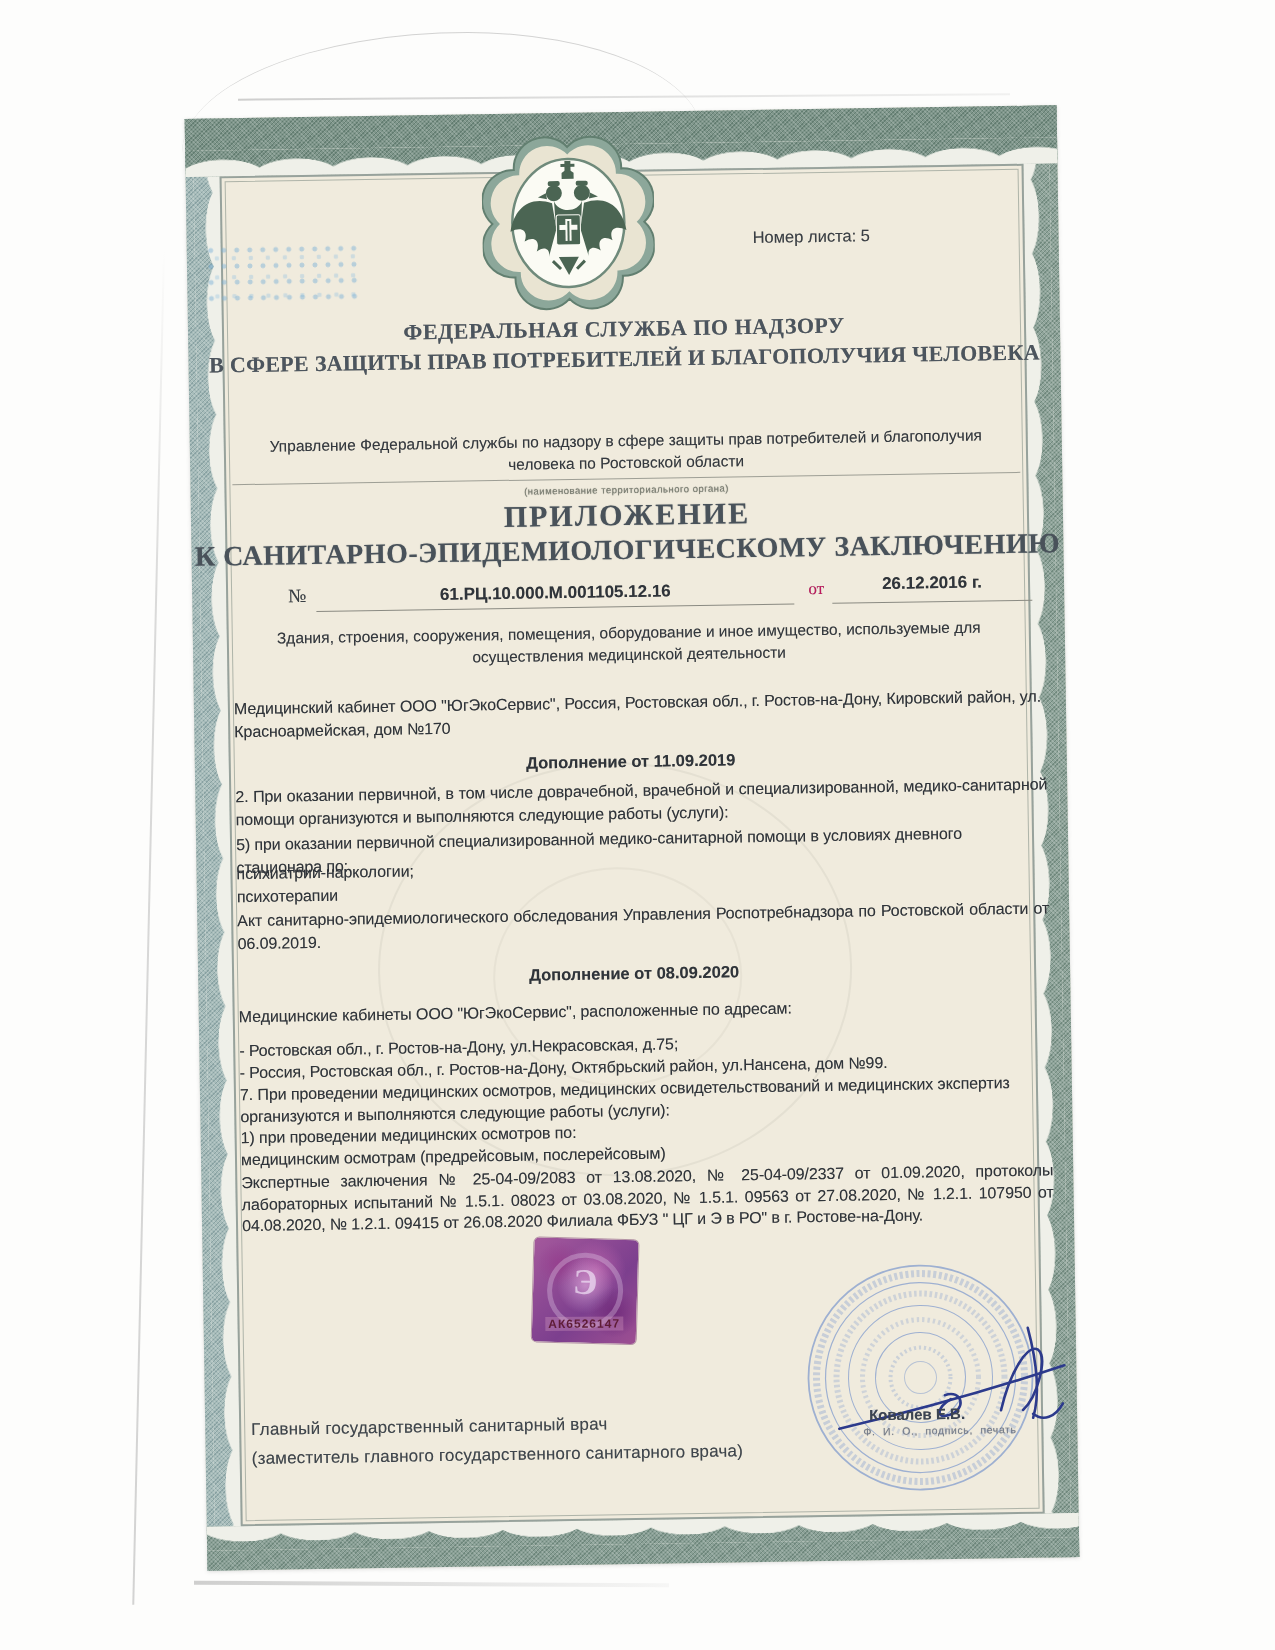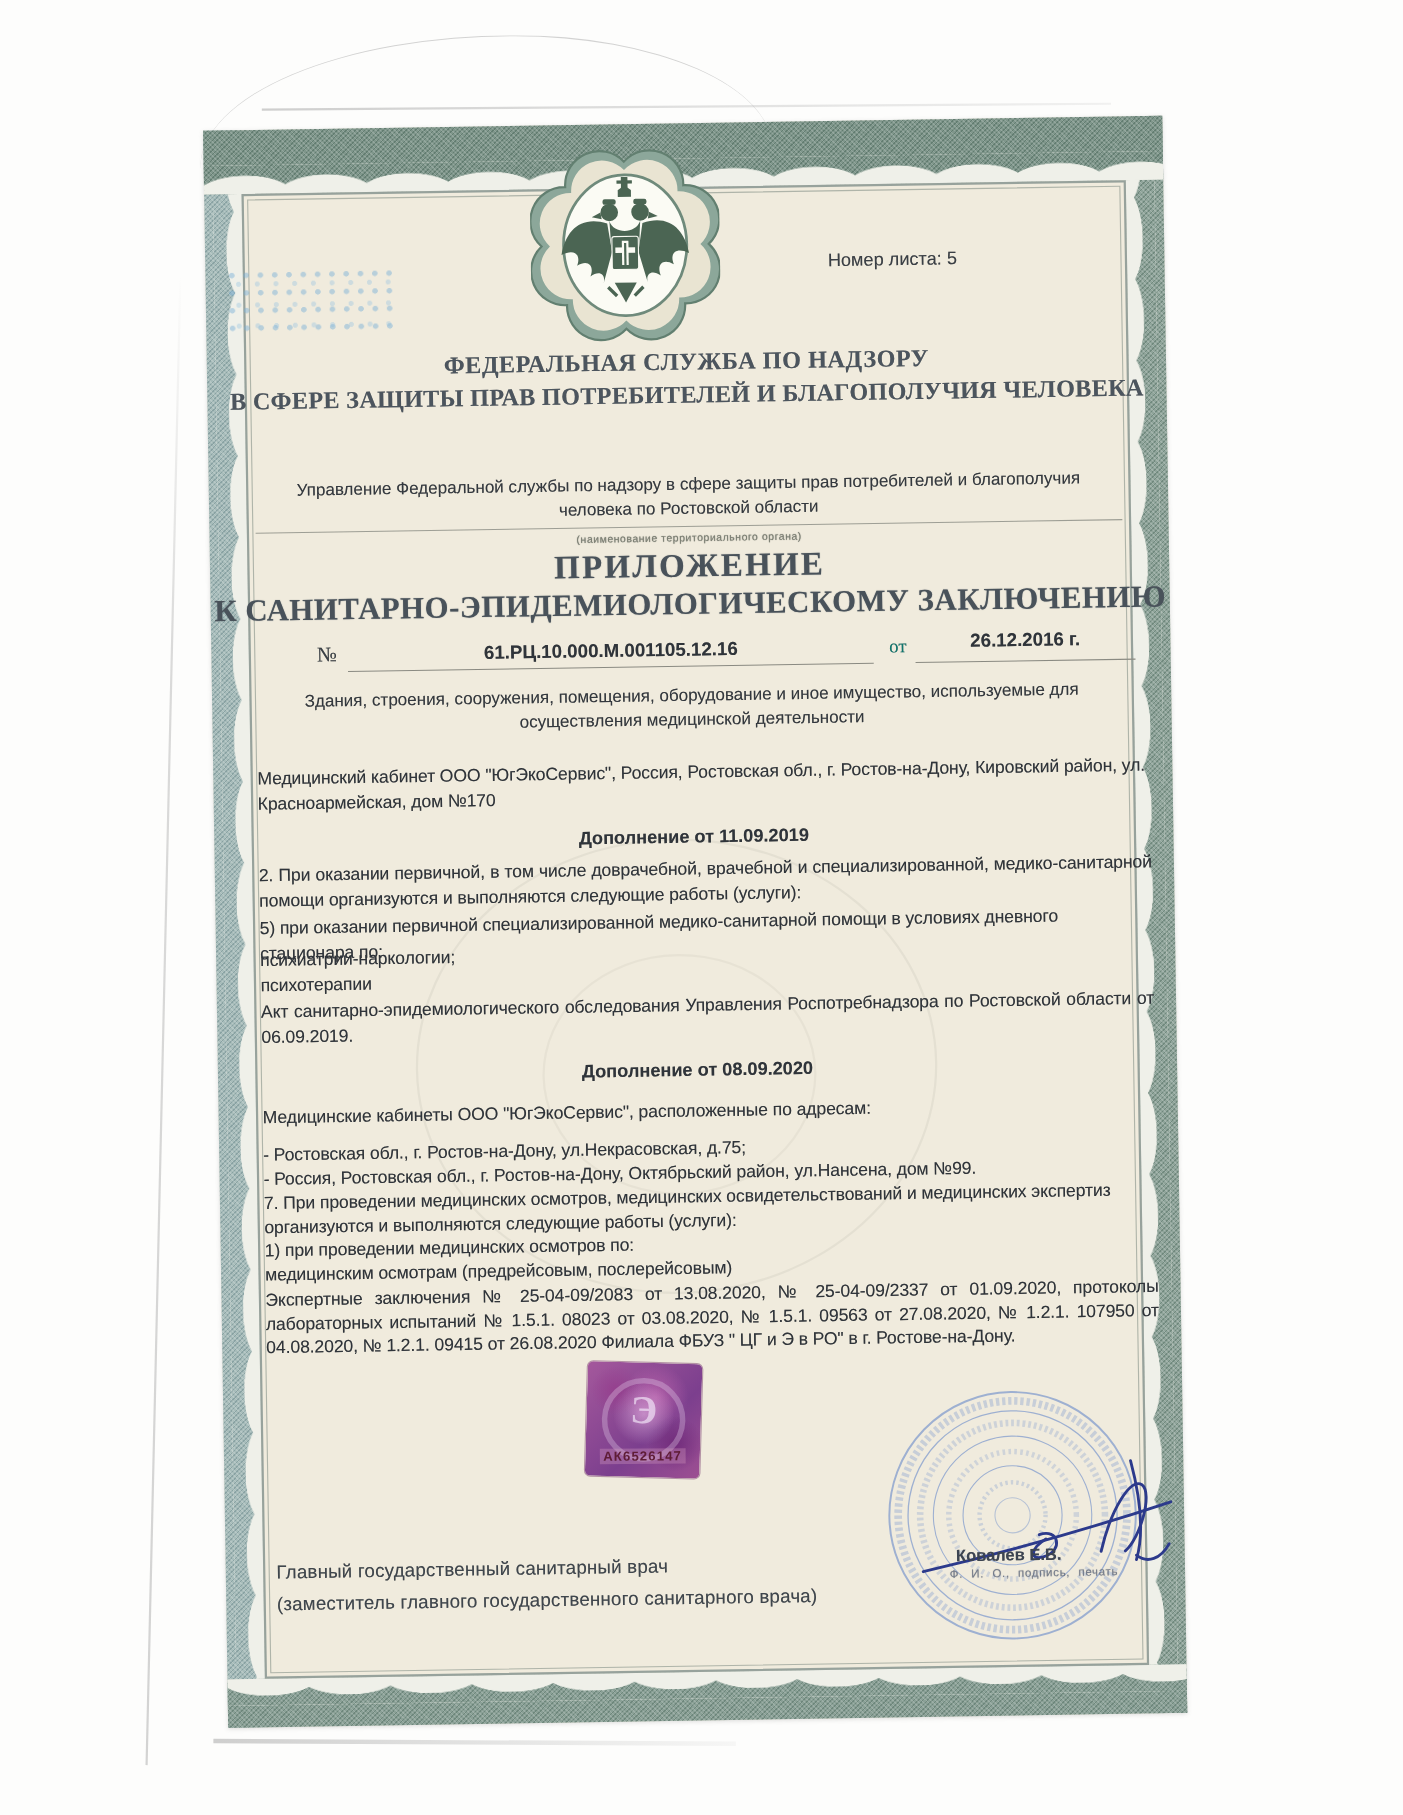--- a/index.html
+++ b/index.html
@@ -96,21 +96,21 @@
   .dept-caption .cap{font-size:9.5px;color:#707468;letter-spacing:.5px;opacity:.9;
     text-shadow:0 0 1px rgba(90,95,90,.8);}
   .title1{left:0;right:0;top:386px;text-align:center;font-weight:bold;font-size:30px;
     letter-spacing:2px;color:#49525a;text-shadow:0 0 1px rgba(70,80,90,.55);}
   .title2{left:0;right:0;top:422px;text-align:center;font-weight:bold;font-size:28px;
     letter-spacing:.5px;color:#49525a;text-shadow:0 0 1px rgba(70,80,90,.55);}
   .numrow{left:96px;width:744px;top:468px;display:flex;align-items:baseline;font-size:17px;}
   .numrow .no{font-family:"Liberation Serif",serif;font-size:19px;color:#3a4046;}
   .numrow .val{flex:1;text-align:center;border-bottom:1.5px solid #8a8a82;padding-bottom:4px;
     font-weight:600;color:#2f343a;margin-left:10px;}
-  .numrow .ot{font-family:"Liberation Serif",serif;font-size:17px;color:#0f766e;margin:0 8px 0 14px;}
+  .numrow .ot{font-family:"Liberation Serif",serif;font-size:17px;color:#be185d;margin:0 8px 0 14px;}
   .numrow .date{width:200px;text-align:center;border-bottom:1.5px solid #8a8a82;padding-bottom:8px;
     font-weight:600;color:#2f343a;transform:translateY(-4px);}
   .subject{left:56px;width:760px;top:510px;text-align:center;font-size:15.5px;line-height:22px;}
   .body-block{left:40px;width:812px;font-size:16px;line-height:22.5px;letter-spacing:-.1px;color:#2f343a;}
   .object-line{top:580px;}
   .sup-head{left:0;right:0;text-align:center;font-size:16.5px;font-weight:600;color:#2f343a;}
   .sup1{top:640px;}
   .p2{top:668px;text-align:justify;}
   .p5{top:716px;}
   .items{top:744px;line-height:23px;}

